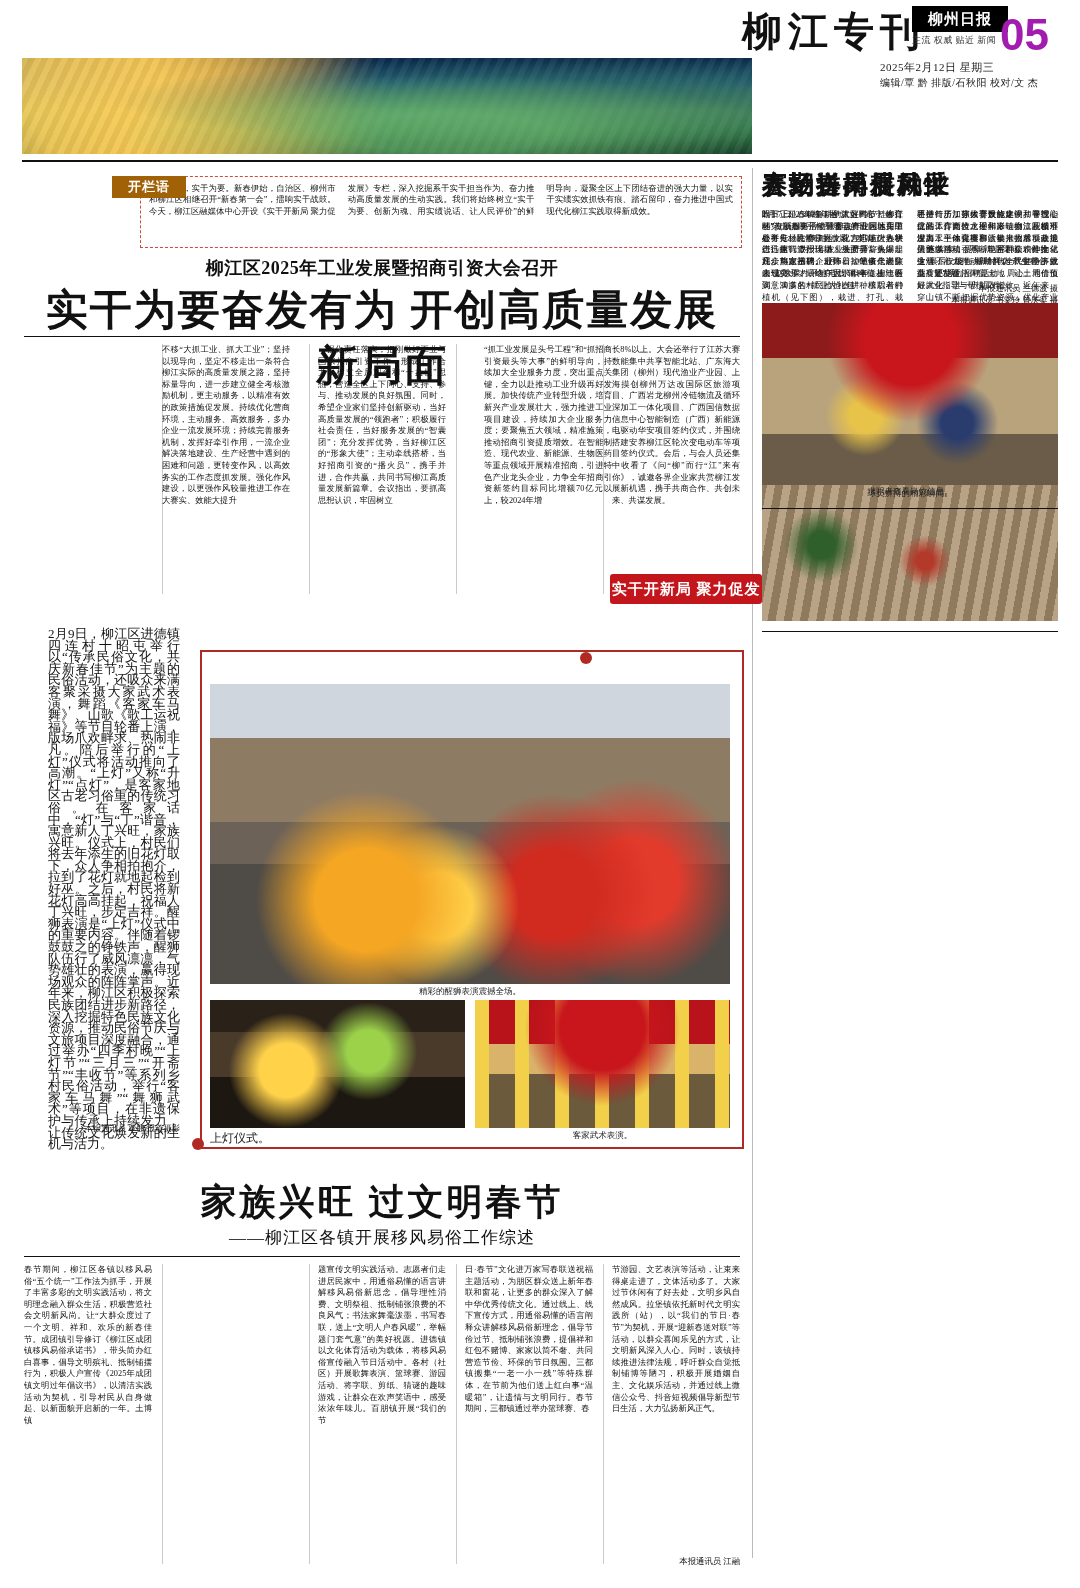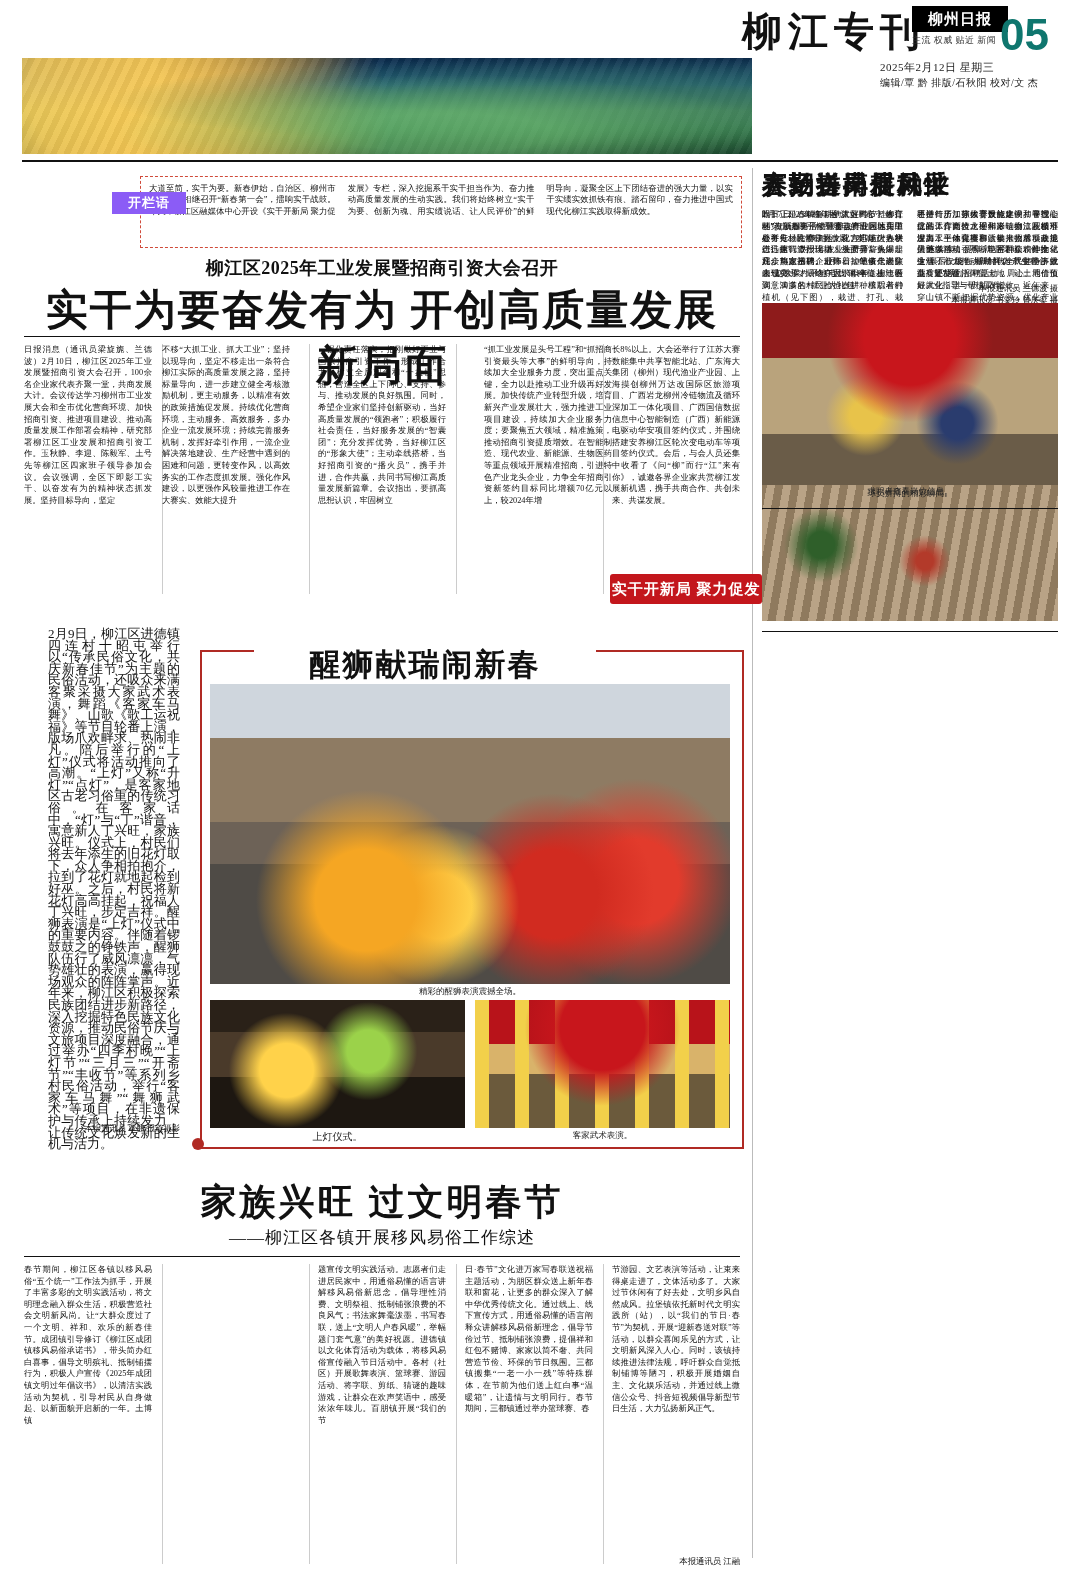--- a/index.html
+++ b/index.html
@@ -24,36 +24,36 @@
       radial-gradient(ellipse at 58% 78%, rgba(120,200,120,.55) 0 18%, rgba(0,0,0,0) 55%),
       radial-gradient(ellipse at 80% 45%, rgba(60,120,90,.6) 0 20%, rgba(0,0,0,0) 60%),
       repeating-linear-gradient(115deg, rgba(255,255,255,.05) 0 6px, rgba(0,0,0,.05) 6px 12px);
   }
   .mast-right{position:absolute;left:730px;top:0;width:306px;height:96px;background:#fff;}
   .mast-title{position:absolute;left:742px;top:4px;font-size:40px;font-weight:700;letter-spacing:6px;
     font-family:"Liberation Serif",serif;color:#111;}
   .mast-sub-badge{position:absolute;left:912px;top:6px;width:96px;height:26px;background:#000000;color:#fff;
     font-size:15px;letter-spacing:1px;text-align:center;line-height:26px;font-weight:700;}
   .mast-sub-line{position:absolute;left:912px;top:34px;width:110px;font-size:9px;color:#333;letter-spacing:.5px;}
-  .mast-pageno{position:absolute;left:1000px;top:10px;font-size:44px;font-weight:700;color:#0f766e;
+  .mast-pageno{position:absolute;left:1000px;top:10px;font-size:44px;font-weight:700;color:#a21caf;
     font-family:"Liberation Sans",sans-serif;}
   .mast-date{position:absolute;left:880px;top:60px;font-size:11px;color:#222;letter-spacing:.5px;}
   .mast-credit{position:absolute;left:880px;top:76px;font-size:10px;color:#222;letter-spacing:.5px;}
 
   .rule-top{position:absolute;left:22px;top:160px;width:1036px;height:2px;background:#111;}
   .rightzone{position:absolute;left:762px;top:168px;width:296px;}
   .vrule{position:absolute;left:752px;top:168px;width:1px;height:1390px;background:#bbb;}
 
   
   .preface{position:absolute;left:140px;top:176px;width:600px;height:70px;
     border:1px dashed #d04a3a;}
   .preface-text{position:absolute;left:8px;top:6px;width:584px;font-size:8.4px;line-height:11.4px;color:#111;
     text-align:justify;column-count:3;column-gap:12px;}
-  .kailan-badge{position:absolute;left:112px;top:176px;width:74px;height:22px;background:#8b5cf6;color:#fff;
-    font-size:13px;font-weight:700;text-align:center;line-height:22px;letter-spacing:1px;margin-top:16px;}
+  .kailan-badge{position:absolute;left:112px;top:176px;width:74px;height:22px;background:#a16207;color:#fff;
+    font-size:13px;font-weight:700;text-align:center;line-height:22px;letter-spacing:1px;}
 
   
   .shoulder{position:absolute;left:24px;top:256px;width:716px;text-align:center;font-size:18px;font-weight:700;letter-spacing:.5px;}
   .headline{position:absolute;left:24px;top:282px;width:716px;text-align:center;font-size:42px;font-weight:700;letter-spacing:2px;
     font-family:"Liberation Serif",serif;}
   .hl-rule{position:absolute;left:24px;top:336px;width:716px;height:1px;background:#111;}
 
   
   .mainbody{position:absolute;left:24px;top:344px;width:716px;height:270px;}
   .mcol{position:absolute;top:0;width:128px;font-size:8.3px;line-height:11.6px;text-align:justify;}
@@ -71,21 +71,21 @@
   .feat-dot-r{position:absolute;left:556px;top:24px;width:12px;height:12px;background:#b02a24;border-radius:50%;}
   .feat-title{position:absolute;left:230px;top:14px;width:330px;text-align:center;font-size:31px;font-weight:700;letter-spacing:2px;background:#fff;padding:2px 6px;}
   .feat-col{position:absolute;left:24px;top:0px;width:132px;font-size:13px;line-height:11.6px;text-align:justify;}
   .feat-sign{position:absolute;left:24px;top:495px;width:132px;font-size:8.3px;line-height:12px;text-align:right;}
 
   .photo{position:relative;overflow:hidden;background:#777;}
   .ph-main{position:absolute;left:186px;top:56px;width:520px;height:300px;}
   .ph-cap1{position:absolute;left:186px;top:358px;width:520px;text-align:center;font-size:8.5px;color:#222;}
   .ph-b1{position:absolute;left:186px;top:372px;width:255px;height:128px;}
   .ph-b2{position:absolute;left:451px;top:372px;width:255px;height:128px;}
-  .ph-cap2{position:absolute;left:186px;top:502px;width:255px;text-align:center;font-size:10px;color:#222;}
+  .ph-cap2{position:absolute;left:186px;top:502px;width:255px;font-size:12px;color:#222;}
   .ph-cap3{position:absolute;left:451px;top:502px;width:255px;text-align:center;font-size:8.5px;color:#222;}
 
   
   .lion-main{background:
     radial-gradient(circle at 30% 72%, #f5a623 0 12%, rgba(0,0,0,0) 26%),
     radial-gradient(circle at 44% 74%, #ffd34d 0 9%, rgba(0,0,0,0) 22%),
     radial-gradient(circle at 66% 70%, #d12b20 0 11%, rgba(0,0,0,0) 25%),
     radial-gradient(circle at 82% 66%, #e23b2c 0 9%, rgba(0,0,0,0) 22%),
     linear-gradient(180deg,#cfd6dd 0 18%, #8e7b63 18% 46%, #6d6257 46% 60%, #4f4b46 60% 100%);}
   .lion-b1{background:
@@ -156,33 +156,31 @@
 
   <div class="shoulder">柳江区2025年工业发展暨招商引资大会召开</div>
   <div class="headline">实干为要奋发有为  开创高质量发展新局面</div>
   <div class="hl-rule"></div>
 
   <div class="mainbody">
     <div class="sep s1"></div>
     <div class="sep s2"></div>
     <div class="sep s3"></div>
     <div class="sep s4"></div>
-    <div class="mcol mc1">日报消息（通讯员梁旋旎、兰德波）2月10日，柳江区2025年工业发展暨招商引资大会召开，100余名企业家代表齐聚一堂，共商发展大计。会议传达学习柳州市工业发展大会和全市优化营商环境、加快招商引资、推进项目建设、推动高质量发展工作部署会精神，研究部署柳江区工业发展和招商引资工作。玉秋静、李迎、陈毅军、土号先等柳江区四家班子领导参加会议。会议强调，全区下即影工实干、以奋发有为的精神状态抓发展。坚持目标导向，坚定</div>
     <div class="mcol mc2">不移“大抓工业、抓大工业”；坚持以现导向，坚定不移走出一条符合柳江实际的高质量发展之路，坚持标量导向，进一步建立健全考核激励机制，更主动服务，以精准有效的政策措施促发展。持续优化营商环境，主动服务、高效服务，多办企业一流发展环境；持续完善服务机制，发挥好牵引作用，一流企业解决落地建设、生产经营中遇到的困难和问题，更转变作风，以高效务实的工作态度抓发展。强化作风建设，以更强作风较量推进工作在大赛实、效能大提升</div>
     <div class="mcol mc3">，强化责任落实，把刚做好工业与国家招商引资干作，形成工作合力，树立全局观念和“一盘棋”思想，营造全区上下同心、支持、参与、推动发展的良好氛围。同时，希望企业家们坚持创新驱动，当好高质量发展的“领跑者”；积极履行社会责任，当好服务发展的“智囊团”；充分发挥优势，当好柳江区的“形象大使”；主动牵线搭桥，当好招商引资的“播火员”，携手并进，合作共赢，共同书写柳江高质量发展新篇章。会议指出，要抓高思想认识，牢固树立</div>
     <div class="mcol mc4">“抓工业发展是头号工程”和“抓招商引资最头等大事”的鲜明导向，持续加大全业服务力度，突出重点关键，全力以赴推动工业升级再好发展。加快传统产业转型升级，培育新兴产业发展壮大，强力推进工业项目建设，持续加大企业服务力度；要聚焦五大领域，精准施策，推动招商引资提质增效。在智能制造、现代农业、新能源、生物医药等重点领域开展精准招商，引进特色产业龙头企业，力争全年招商引资新签约目标同比增额70亿元以上，较2024年增</div>
     <div class="mcol mc5">长8%以上。大会还举行了江苏大赛数能集中共享智能北站、广东海大集团（柳州）现代渔业产业园、上海摸创柳州万达改国际区旅游项目、广西岩龙柳州冷链物流及循环深加工一体化项目、广西国信数据信息中心智能制造（广西）新能源电驱动华安项目签约仪式，并围绕搭建安养柳江区轮次变电动车等项目签约仪式。会后，与会人员还集中收看了《问“柳”而行“江”来有你》，诚邀各界企业家共赏柳江发展新机遇，携手共商合作、共创未来、共谋发展。</div>
     <div class="redbanner">实干开新局  聚力促发展</div>
   </div>
 
   <div class="feature">
     <div class="feat-frame"></div>
     <div class="feat-dot-l"></div>
     <div class="feat-dot-r"></div>
-    <div class="feat-title">醒狮献瑞闹新春</div>
     <div class="feat-col">2月9日，柳江区进德镇四连村十昭屯举行以“传承民俗文化，共庆新春佳节”为主题的民俗活动，还吸众来满客聚采摄大家武术表演，舞蹈《客家车马舞》、山歌《歌工运祝福》等节目轮番上演，版场爪欢畔求、热闹非凡。陪后举行的“上灯”仪式将活动推向了高潮。“上灯”又称“升灯”“点灯”，是客家地区古老习俗重的传统习俗。在客家话中，“灯”与“丁”谐音，寓意新人丁兴旺，家族兴旺。仪式上，村民们将去年添生的旧花灯取下，众人争相拍抱介，拉到了花灯就地起检到好巫。之后，村民将新花灯高高挂起，祝福人丁兴旺，步定吉祥。醒狮表演是“上灯”仪式中的重要内容。伴随着锣鼓鼓之的铮铁声，醒狮队伍行了威风凛凛，气势雄壮的表演，赢得现场观众的阵阵掌声。近年来，柳江区积极探索民族团结进步新路径，深入挖掘特色民族文化资源，推动民俗节庆与文旅项目深度融合，通过举办“四季村晚”“上灯节”“三月三”“开斋节”“丰收节”等系列乡村民俗活动，举行“客家车马舞”“舞狮武术”等项目，在非遗保护与传承上持续发力，让传统文化焕发新的生机与活力。</div>
     <div class="feat-sign">本报通讯员
 覃鹏  报道摄影</div>
 
     <div class="photo ph-main lion-main"></div>
     <div class="ph-cap1">精彩的醒狮表演震撼全场。</div>
     <div class="photo ph-b1 lion-b1"></div>
     <div class="photo ph-b2 lion-b2"></div>
     <div class="ph-cap2">上灯仪式。</div>
     <div class="ph-cap3">客家武术表演。</div>

